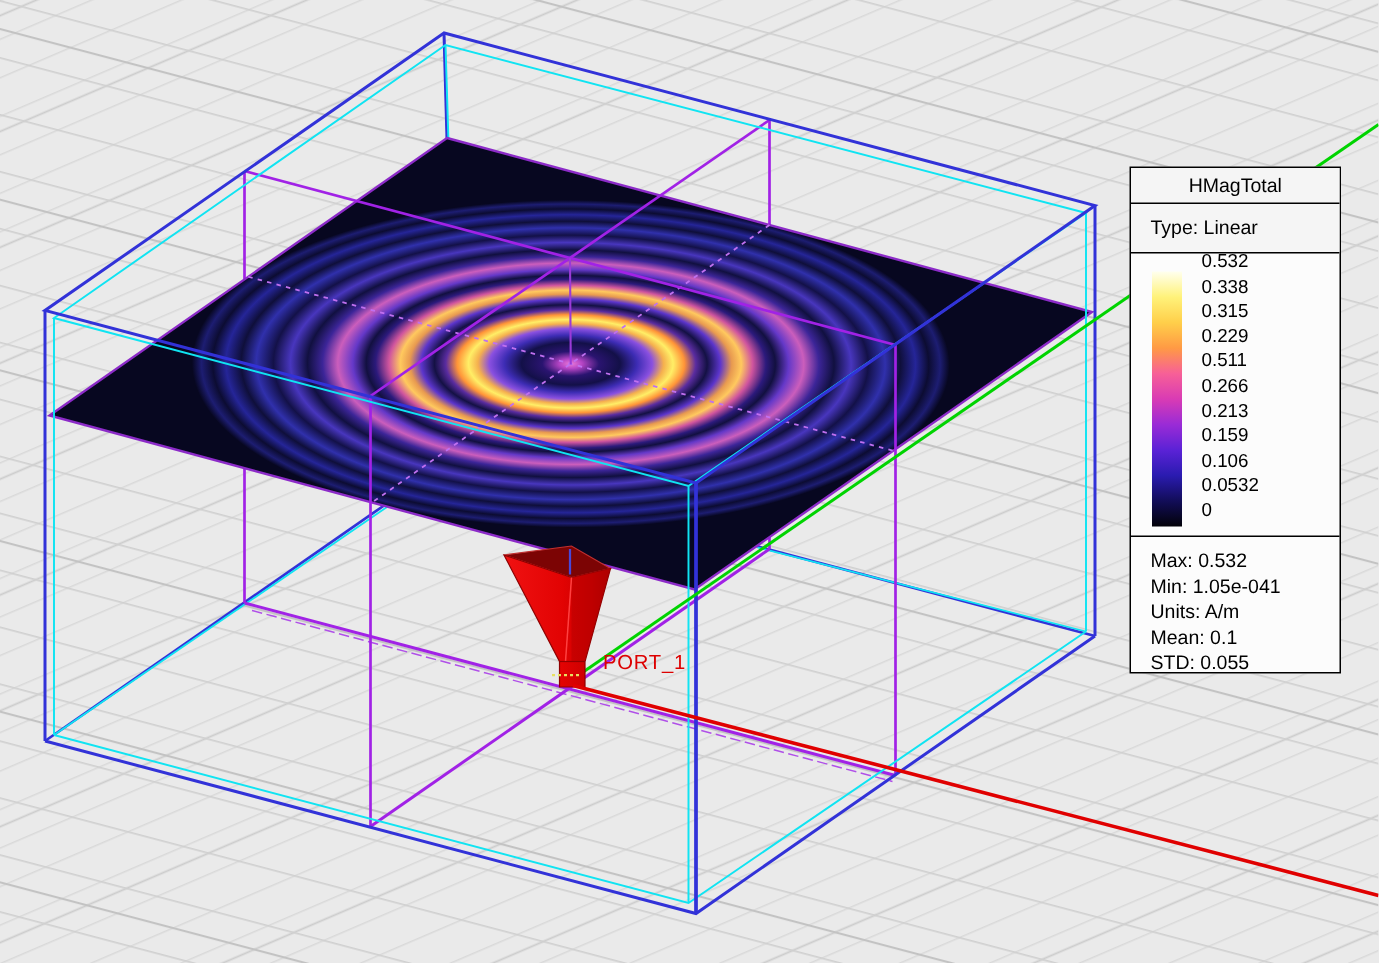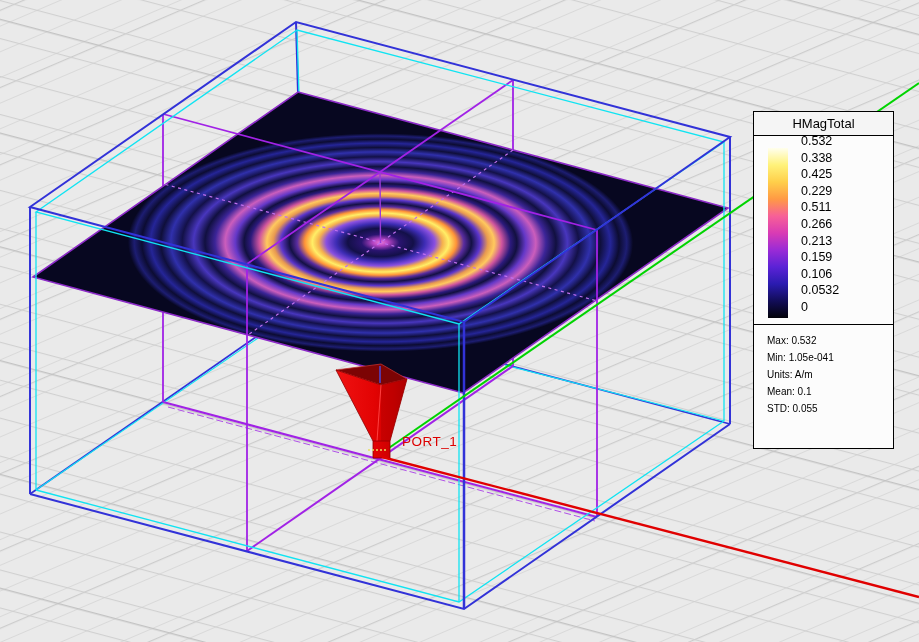--- a/index.html
+++ b/index.html
@@ -9,21 +9,21 @@
   .legend{position:absolute;left:753px;top:100px;width:139px;height:336px;
           background:#fcfcfc;border:1px solid #000;font-size:13px;color:#000;margin-top:11px;}
   .legend-title{height:23px;line-height:23px;text-align:center;border-bottom:1px solid #000;background:#f5f5f5;}
   .legend-type{height:32px;line-height:32px;padding-left:13px;border-bottom:1px solid #000;background:#f5f5f5;}
   .legend-scale{position:relative;height:188px;border-bottom:1px solid #000;}
   .colorbar{position:absolute;left:14px;top:12px;width:20px;height:170px;
     background:linear-gradient(to bottom,
       #ffffee 0%, #fff27a 10%, #ffcf4a 20%, #ff9a44 30%, #f76097 40%,
       #d93bb4 50%, #9a2bd6 60%, #5b22d6 70%, #2a1bb0 80%, #120d58 90%, #020208 100%);}
   .tick{position:absolute;left:47px;height:16px;line-height:16px;font-size:12.5px;white-space:nowrap;}
-  .legend-stats{padding:7px 0 0 13px;line-height:17px;font-size:10px;}
+  .legend-stats{padding:7px 0 0 13px;line-height:17px;font-size:13px;}
 </style>
 </head>
 <body>
 
 <svg id="viewport" width="919" height="642" viewBox="0 0 919 642">
   <defs>
     <pattern id="gf1" patternUnits="userSpaceOnUse" width="12" height="36.7" patternTransform="rotate(14.8)">
       <rect width="12" height="1.1" fill="#d0d0d0"></rect>
     </pattern>
     <pattern id="gf1d" patternUnits="userSpaceOnUse" width="12" height="110" patternTransform="rotate(14.8)">
@@ -147,25 +147,26 @@
     <line x1="368" y1="450" x2="386" y2="450" stroke="#e8e060" stroke-width="1.5" stroke-dasharray="2 2"></line>
   </g>
 
   <line x1="382" y1="457" x2="919" y2="597" stroke="#e00000" stroke-width="2.4"></line>
 
   <text x="402" y="446" font-size="13.5" fill="#dd0000" letter-spacing="0.5">PORT_1</text>
 </svg>
 
 <div class="legend">
   <div class="legend-title">HMagTotal</div>
+  <div class="legend-type">Type: Linear</div>
   <div class="legend-scale">
     <div class="colorbar"></div>
     <span class="tick" style="top:-3px">0.532</span>
     <span class="tick" style="top:14px">0.338</span>
-    <span class="tick" style="top:30px">0.425</span>
+    <span class="tick" style="top:30px">0.315</span>
     <span class="tick" style="top:47px">0.229</span>
     <span class="tick" style="top:63px">0.511</span>
     <span class="tick" style="top:80px">0.266</span>
     <span class="tick" style="top:97px">0.213</span>
     <span class="tick" style="top:113px">0.159</span>
     <span class="tick" style="top:130px">0.106</span>
     <span class="tick" style="top:146px">0.0532</span>
     <span class="tick" style="top:163px">0</span>
   </div>
   <div class="legend-stats">

